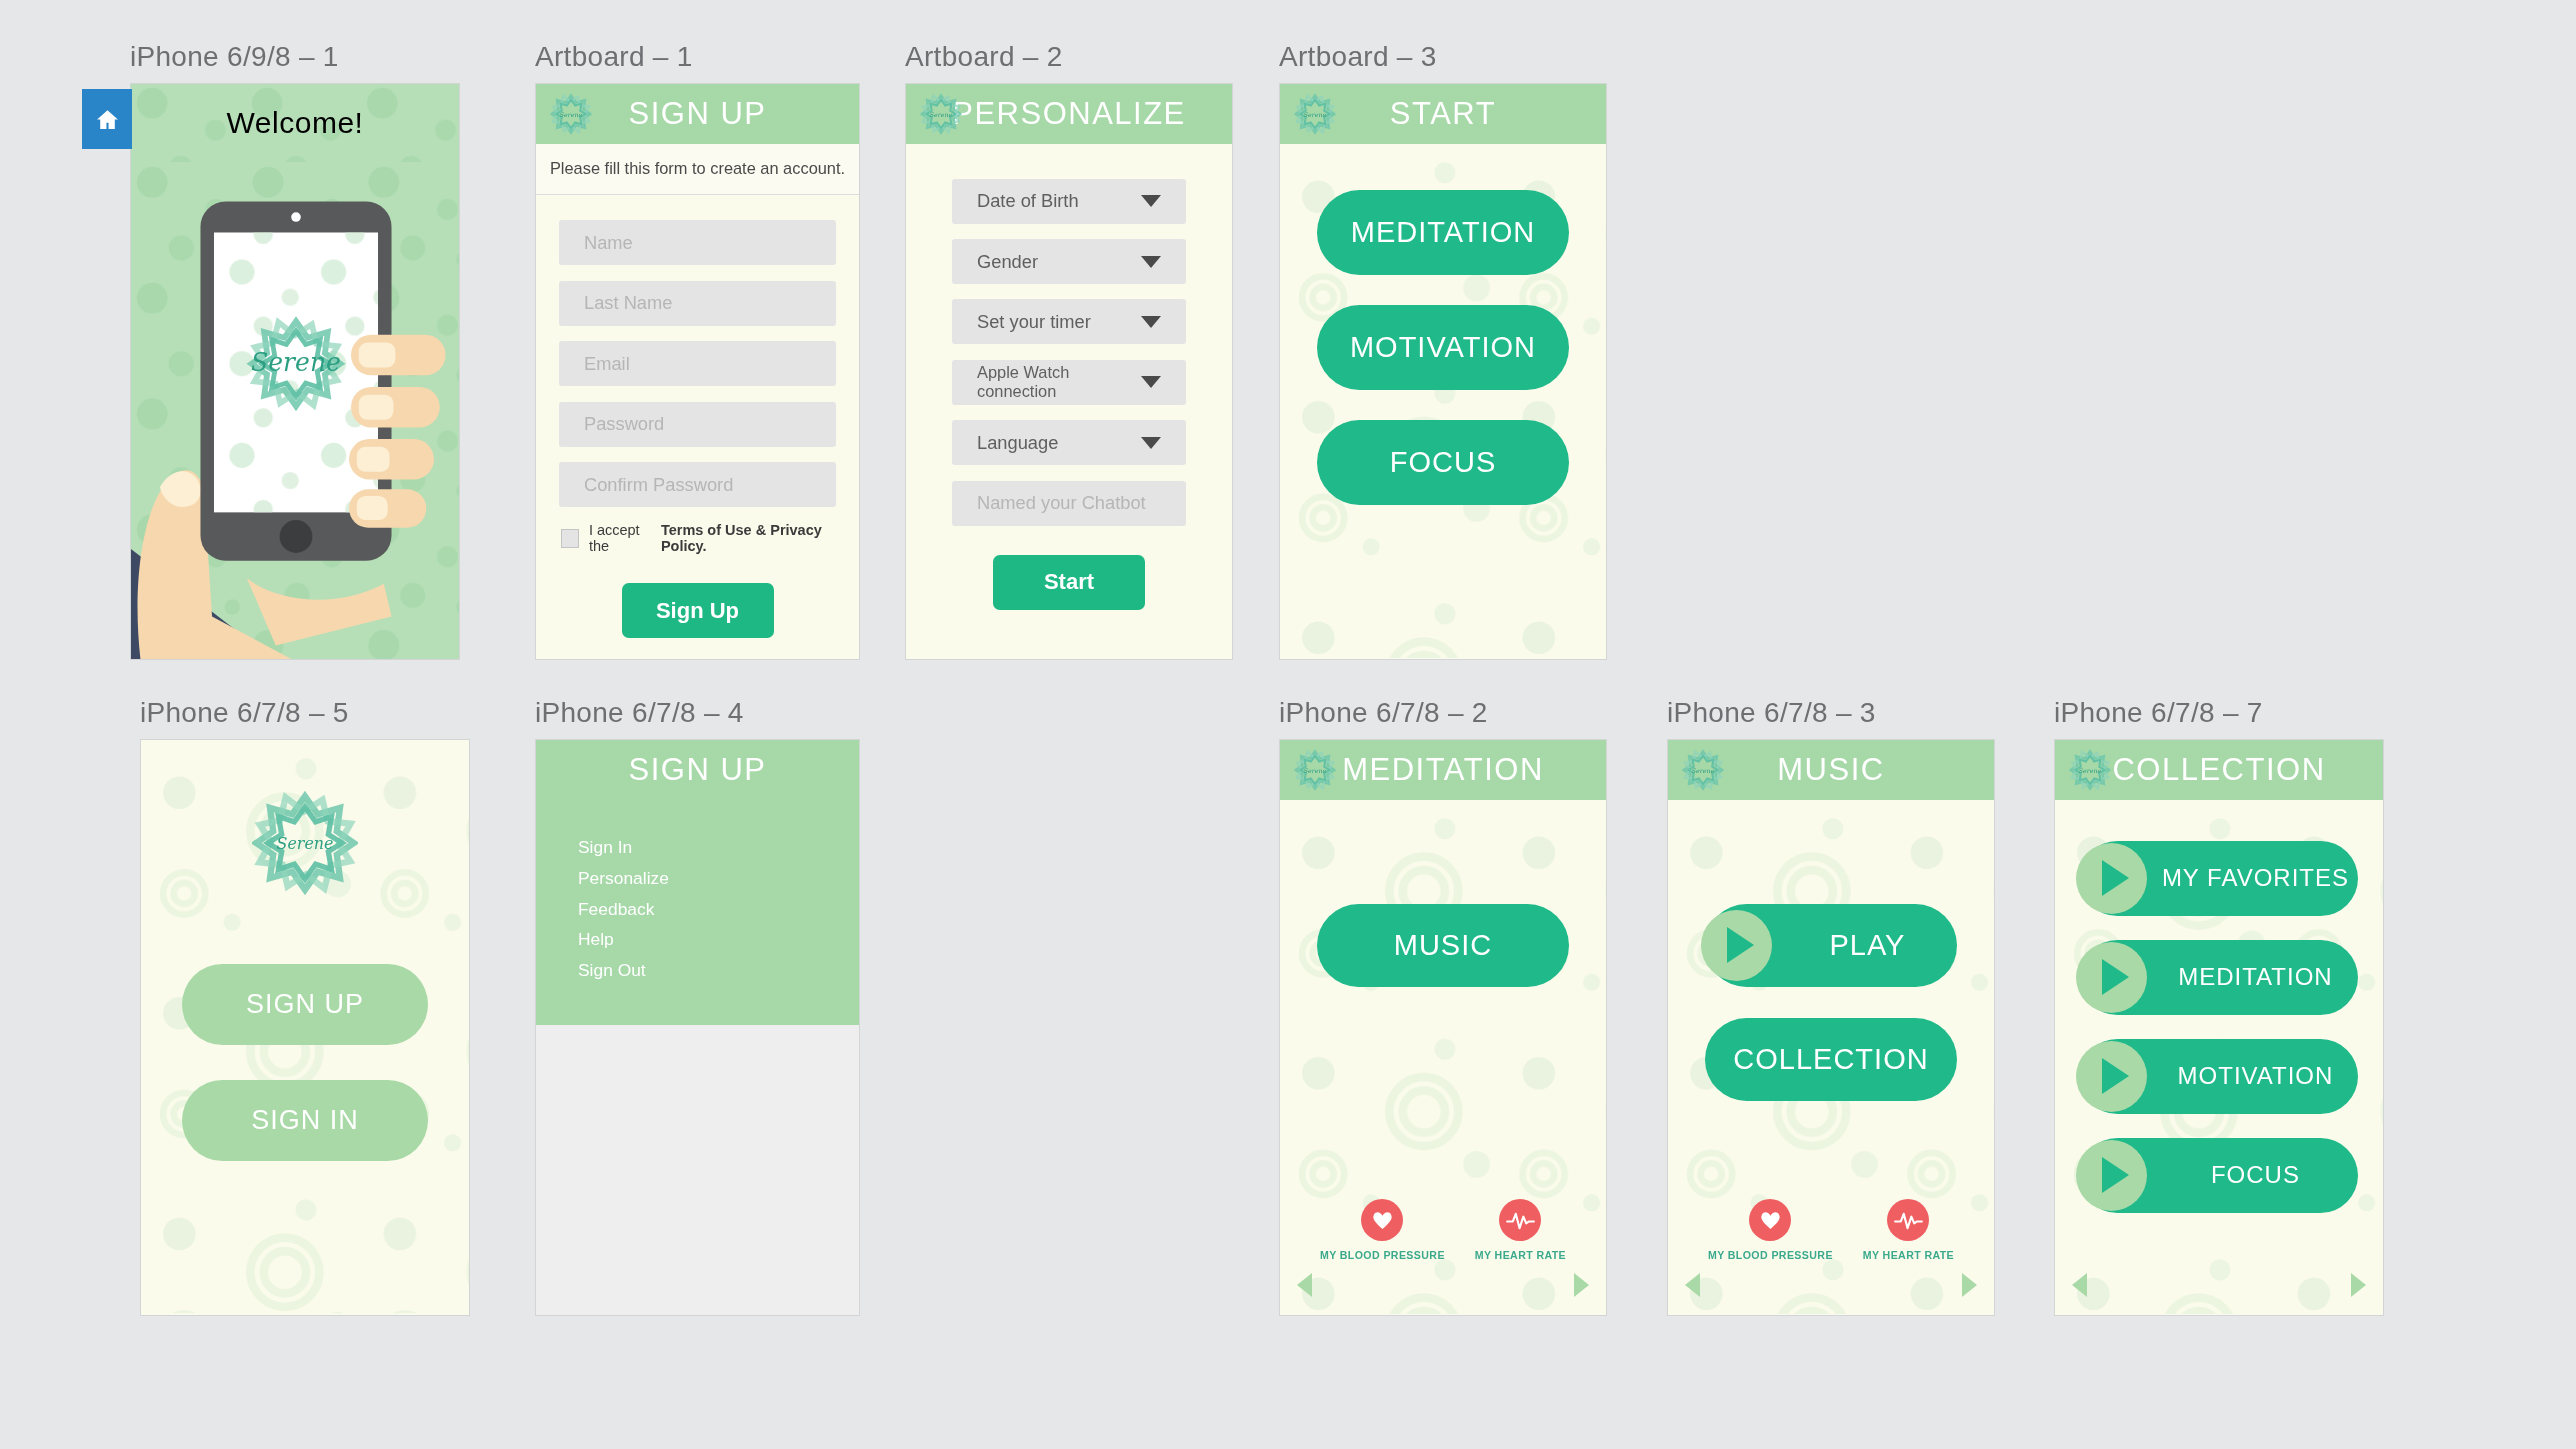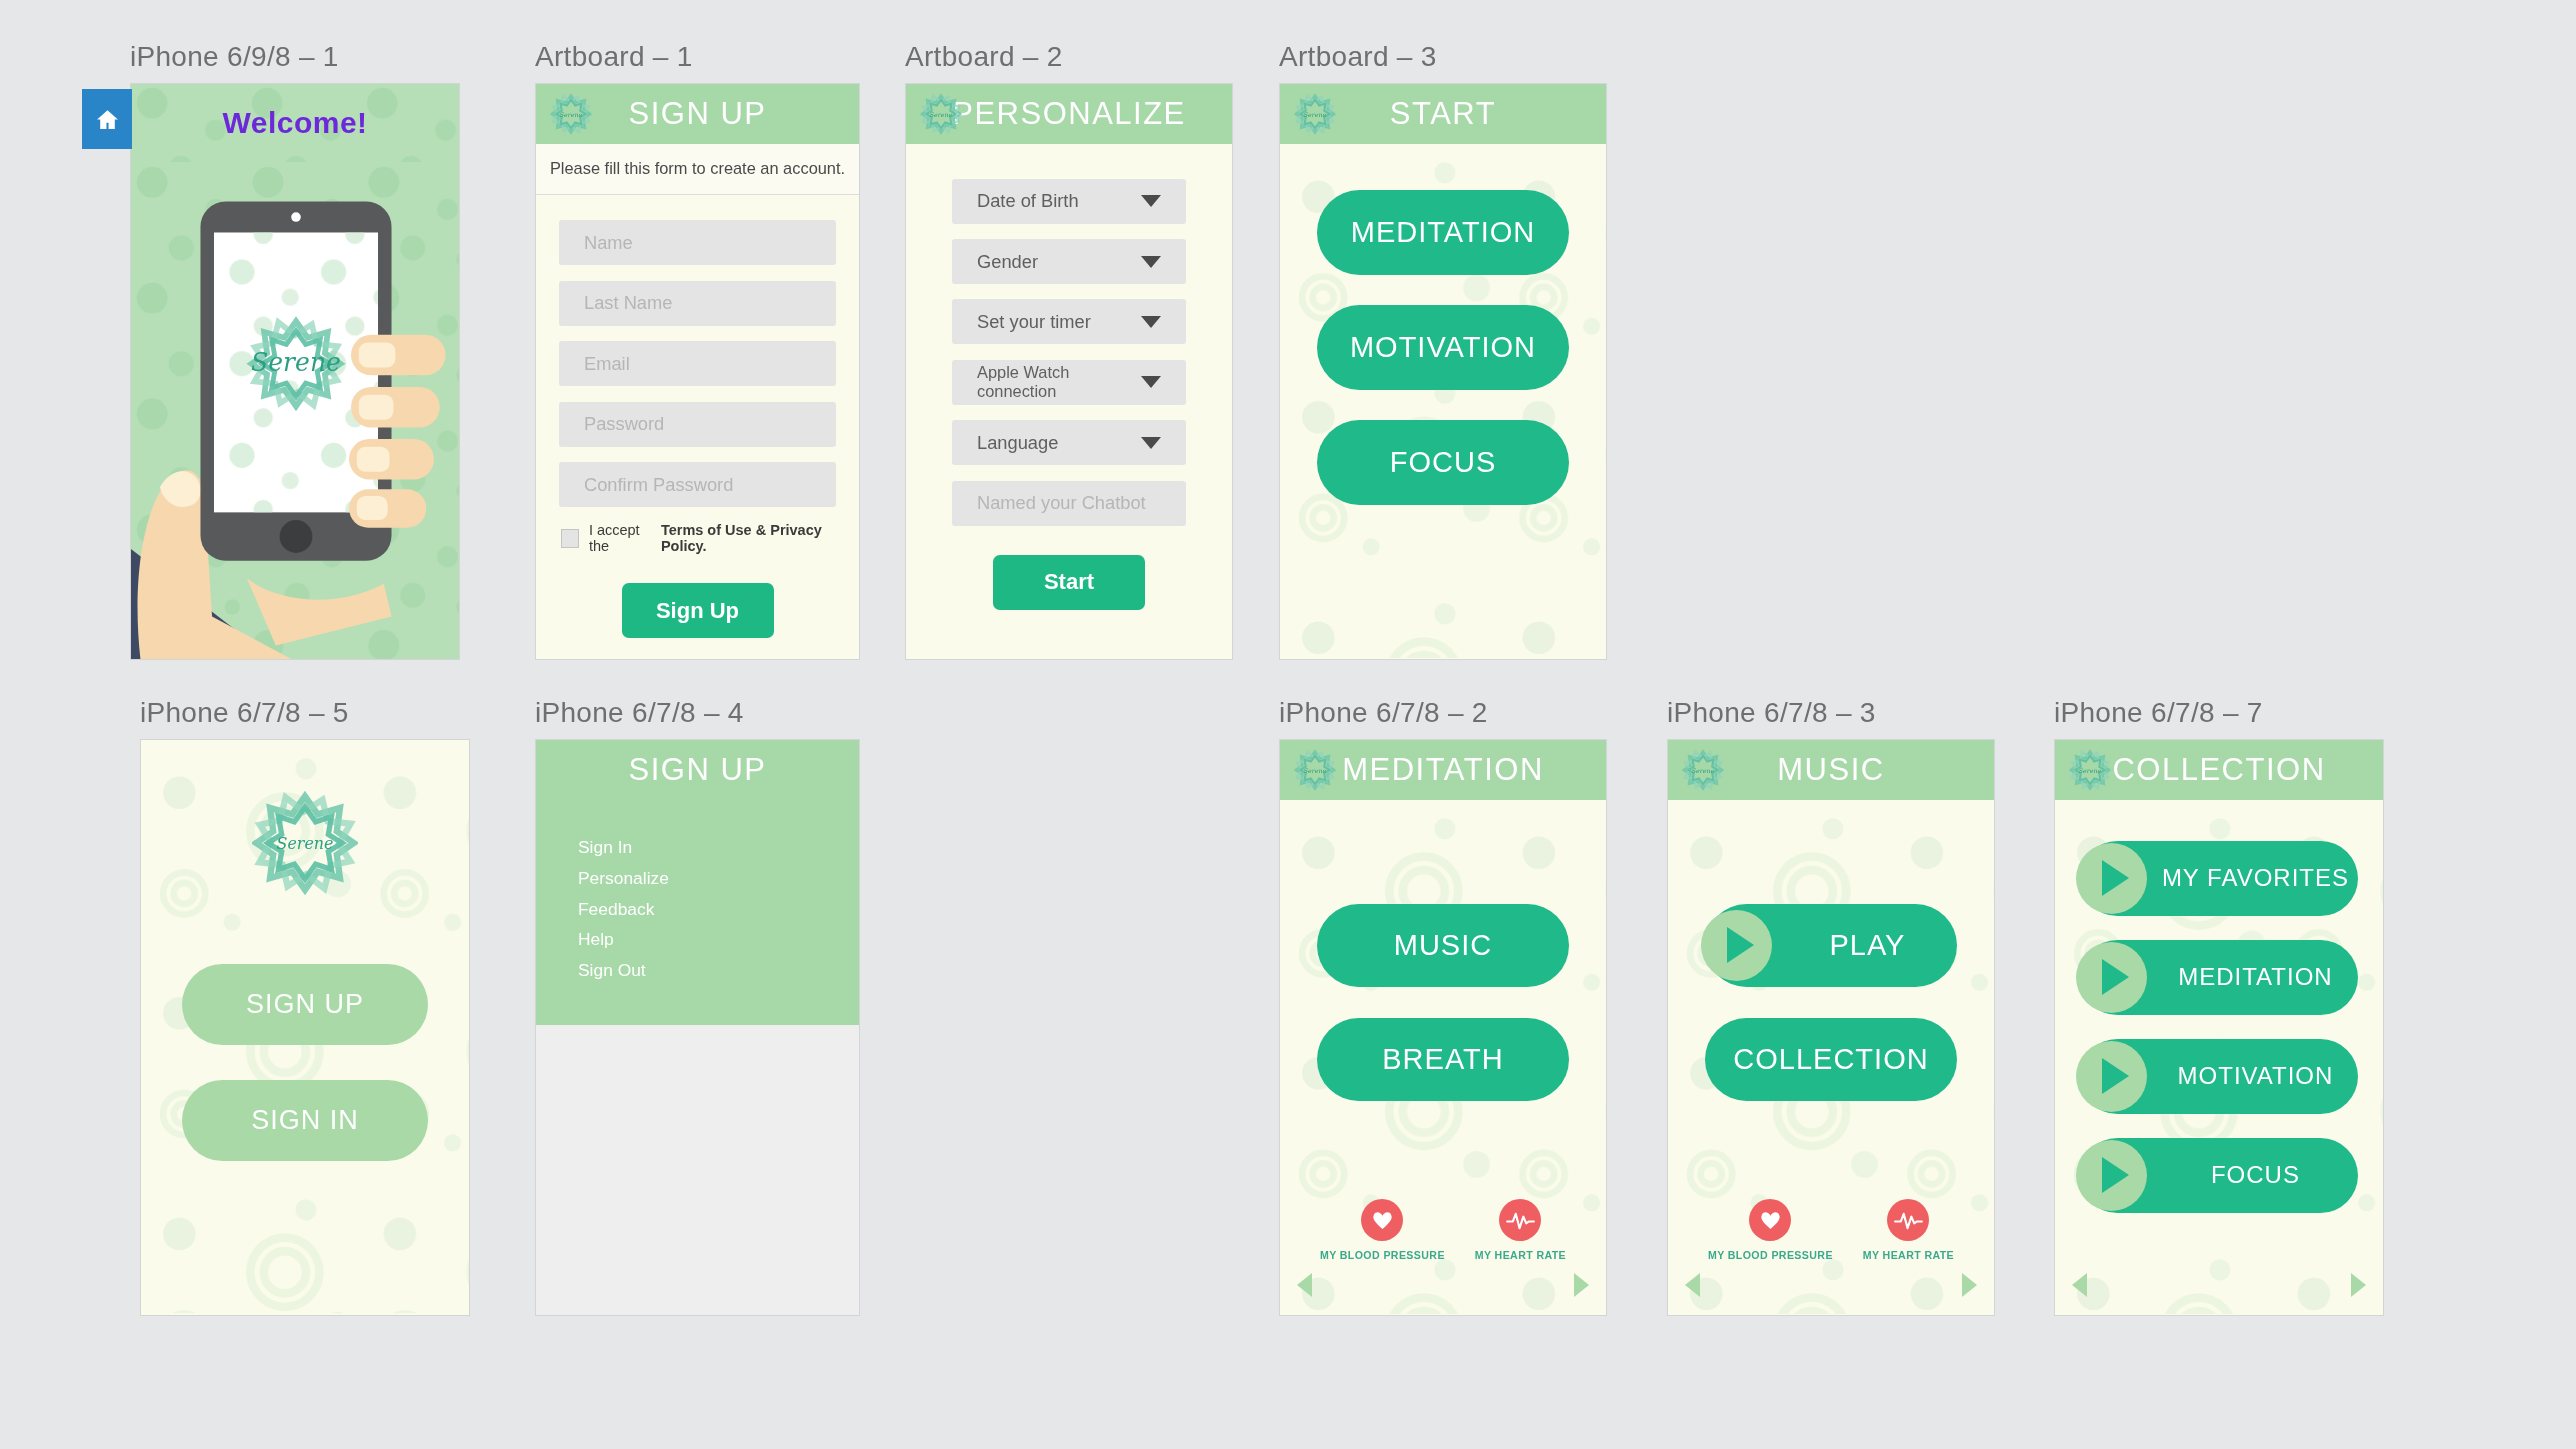--- a/index.html
+++ b/index.html
@@ -61,21 +61,21 @@
   }
   .home-badge svg { width: 25px; height: 25px; }
 
   
   .s1-top {
     height: 79px; background: #b6dfb8;
     position: relative; overflow: hidden;
     display: flex; align-items: center; justify-content: center;
   }
   .s1-welcome {
-    color:#6d28d9; font-size: 30px; font-weight: 700;
+    color:#000000; font-size: 30px; font-weight: 400;
     letter-spacing: 0.5px; position: relative; z-index: 2;
   }
   .s1-illo { position: relative; flex: 1; background: #b6dfb8; overflow: hidden; }
 
   
   .sub-note {
     background:#fbfbf1; text-align:center;
     font-size: 16.4px; color:#4a4a4a;
     padding: 15.4px 5.8px 16.4px;
     border-bottom: 1.9px solid #dcdcdc;
@@ -445,23 +445,20 @@
         </svg>
         <div class="hdr-title">MEDITATION</div>
       </div>
       <div style="flex:1; position:relative;">
         <svg class="bgpat" viewBox="0 0 340 536" preserveAspectRatio="none">
           <rect width="340" height="536" fill="url(#gearpat)"></rect>
         </svg>
         <div class="content-layer" style="padding:104px 37px 0; display:flex; flex-direction:column; gap:31px;">
           <button class="pill" style="height:83px">
             <span>MUSIC</span>
-          </button>
-          <button class="pill" style="height:83px">
-            <span>BREATH</span>
           </button>
         </div>
         <div class="hz-row">
           <div class="hz-item">
             <div class="hz-circle">
               <svg width="23" height="21" viewBox="0 0 24 22">
                   <path d="M12 20 C4 13 1 9 3 5 C5 1 10 2 12 6 C14 2 19 1 21 5 C23 9 20 13 12 20Z" fill="#fff"></path>
                 </svg>
             </div>
             <div class="hz-label">MY BLOOD PRESSURE</div>

